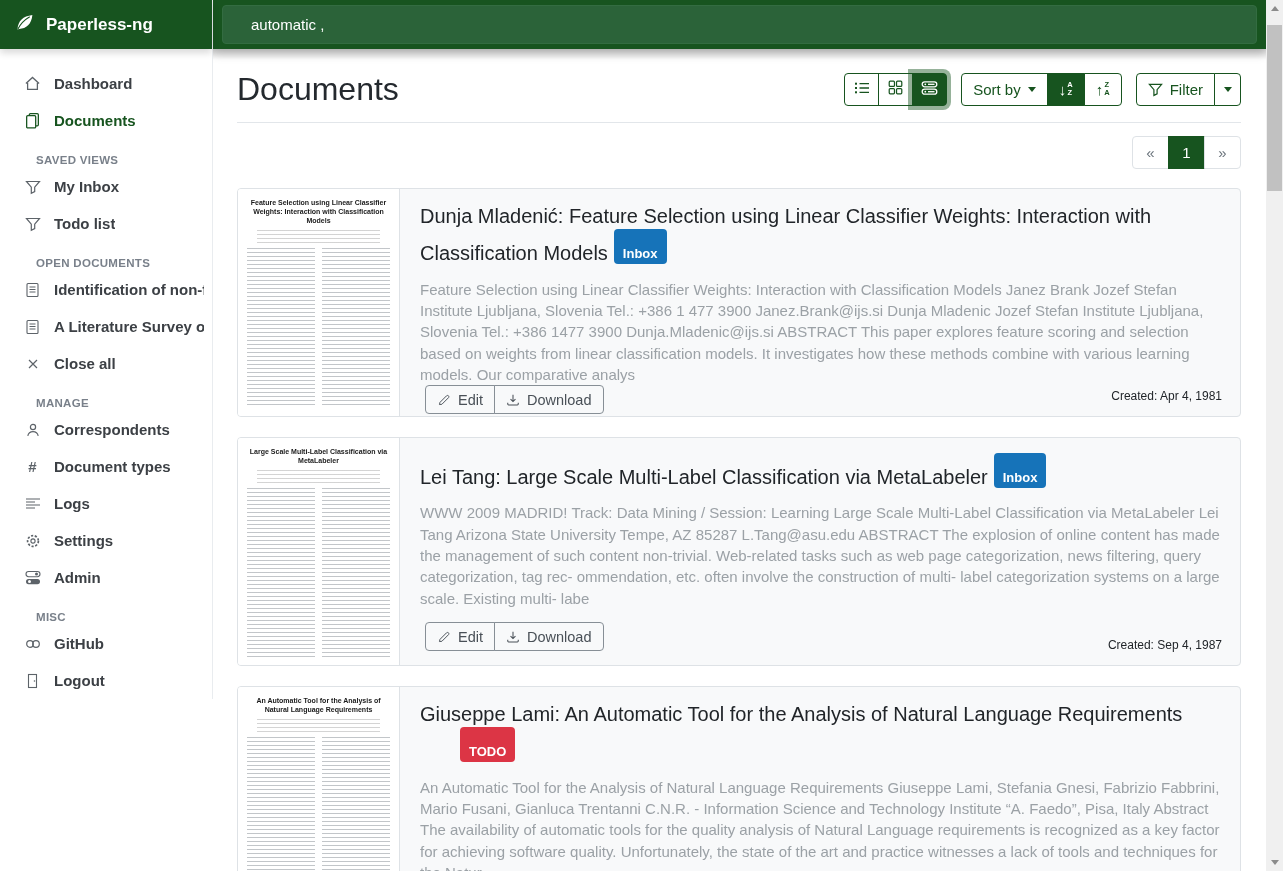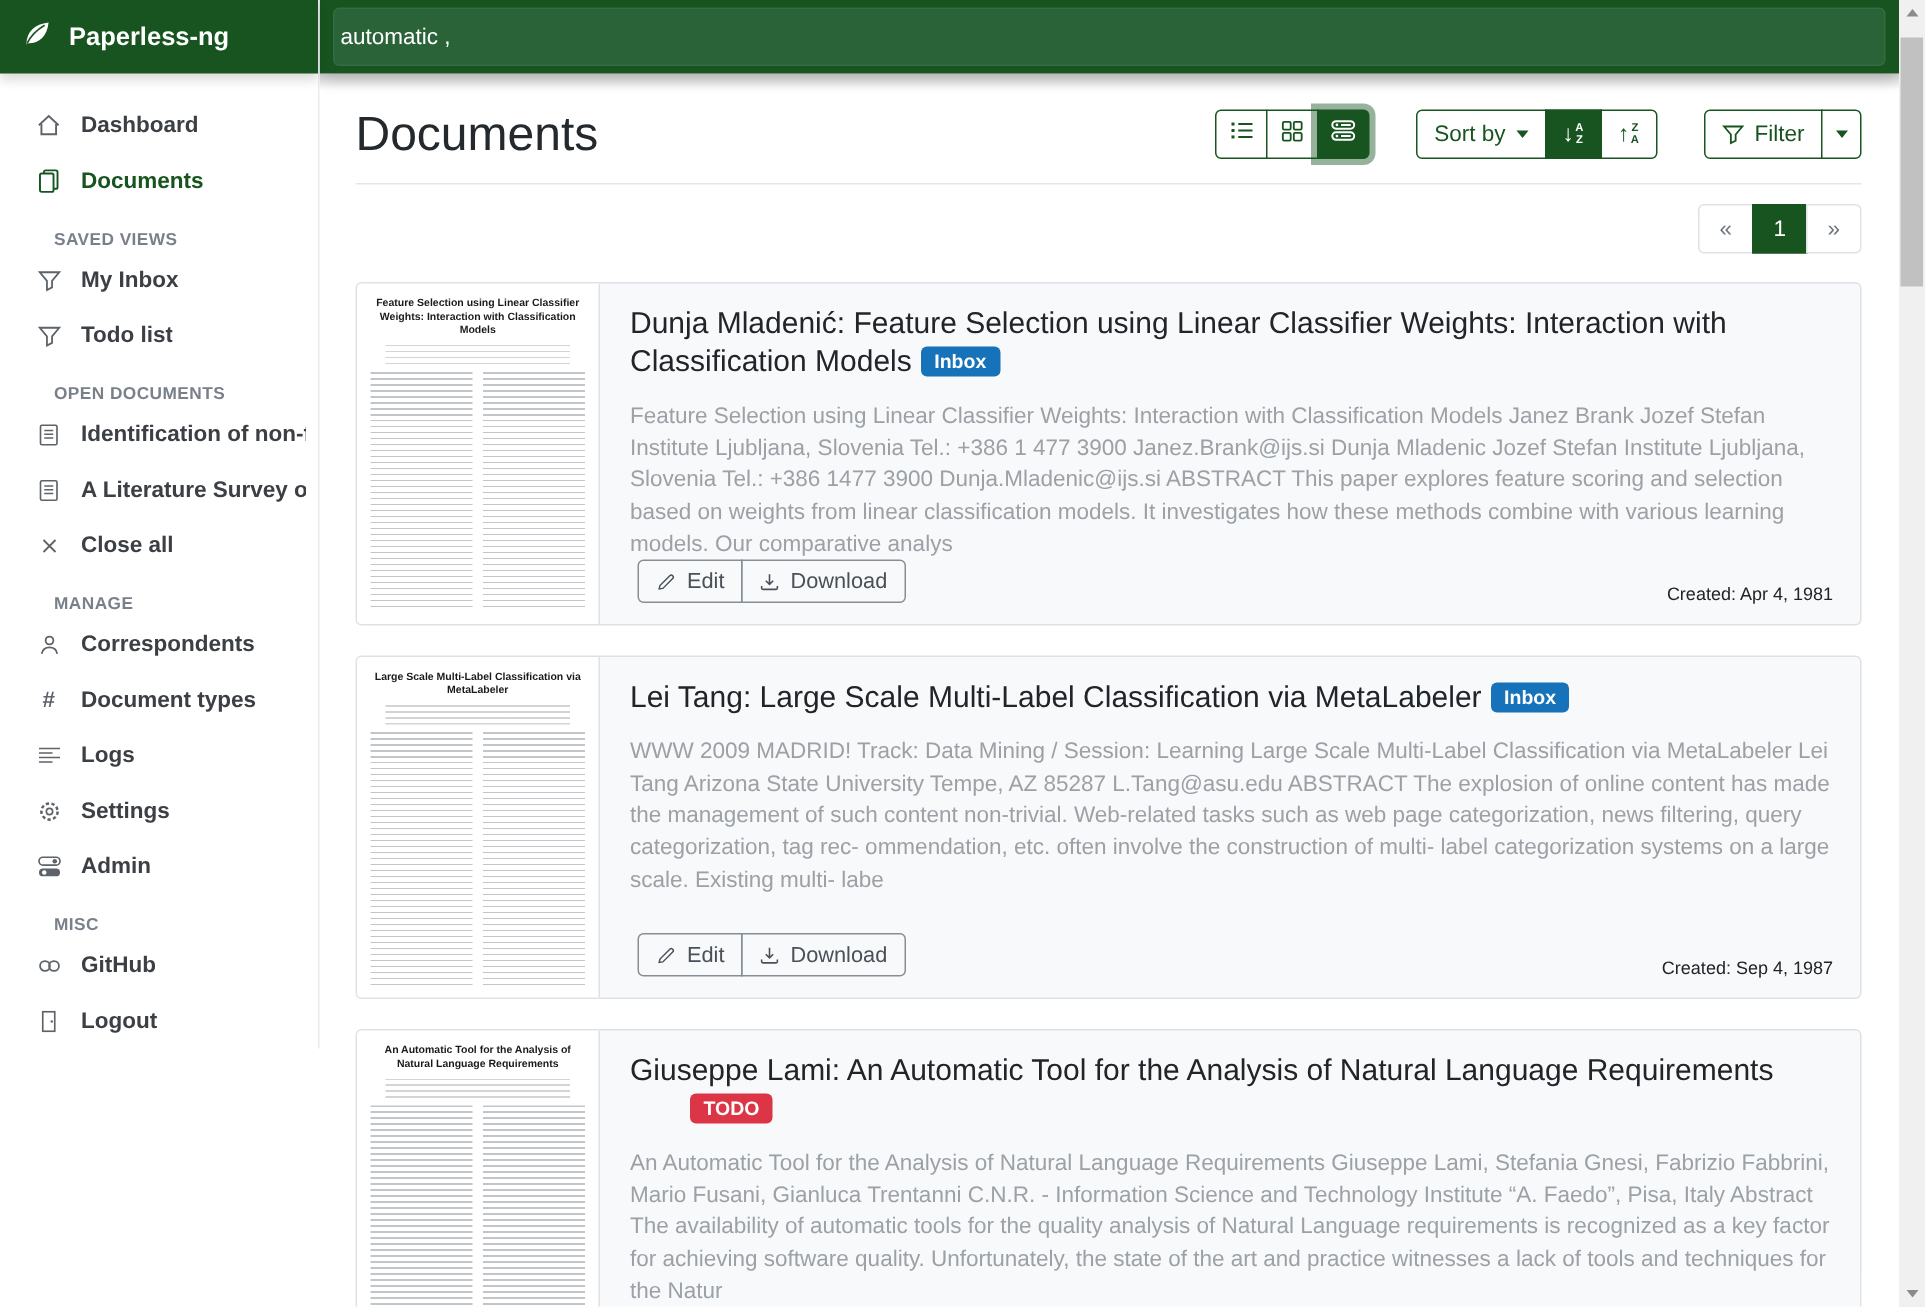--- a/index.html
+++ b/index.html
@@ -23,40 +23,40 @@
   .nav-header { margin:15px 0 2px; padding:0 36px; font-size:11.5px;
     color:#79808a; letter-spacing:.3px; }
   .nicon svg { display:block; }
 
   
   .topbar { position:fixed; left:213px; top:0; right:17px; height:49px;
     background:#17541f; z-index:3; display:flex; align-items:center;
     padding:0 9px; box-shadow:0 5px 9px rgba(0,0,0,.22); }
   .search { flex:1; height:39px; background:#2b6339; border:1px solid #3570444d;
     border:1px solid #336c41; border-radius:4px; color:#fff; font-size:15px;
-    padding:0 4px; outline:none; font-family:"Liberation Sans",sans-serif; }
+    padding:0 28px; outline:none; font-family:"Liberation Sans",sans-serif; }
 
   
   .content { position:absolute; left:213px; top:49px; right:17px; bottom:0;
     background:#fff; padding:16px 25px 0 24px; overflow:hidden; }
   .content::before { content:""; position:absolute; left:0; right:0; top:0;
     height:11px; background:linear-gradient(rgba(0,0,0,.13),transparent);
     pointer-events:none; z-index:1; }
 
   .page-head { display:flex; align-items:center; justify-content:space-between;
     height:44px; margin-top:2px; }
   h1.page-title { font-size:32px; font-weight:400; color:#24292e; }
 
   .toolbar { display:flex; align-items:center; gap:14px; }
   .btn-group { display:inline-flex; }
   .gbtn { height:33px; background:#fff; border:1px solid #17541f; color:#17541f;
     display:inline-flex; align-items:center; justify-content:center; gap:7px;
     font-size:15px; cursor:pointer; margin-left:-1px; padding:0 11px;
     font-family:"Liberation Sans",sans-serif; }
-  .btn-group .gbtn:first-child { border-radius:4px 0 0 4px; margin-left:17px; }
+  .btn-group .gbtn:first-child { border-radius:4px 0 0 4px; margin-left:0; }
   .btn-group .gbtn:last-child { border-radius:0 4px 4px 0; }
   .gbtn.active { background:#17541f; color:#fff; }
   .gbtn.focus-ring { box-shadow:0 0 0 4px rgba(23,84,31,.45); border-radius:4px; z-index:1; }
   .gbtn.iconbtn { width:35px; padding:0; }
   .caret { width:0; height:0; border-left:4.5px solid transparent;
     border-right:4.5px solid transparent; border-top:5px solid currentColor;
     display:inline-block; }
   .sort-ic { display:inline-flex; align-items:center; gap:1px; }
   .sort-ic .arr { font-size:15px; line-height:1; }
   .sort-ic .lets { display:flex; flex-direction:column; font-size:7.5px;
@@ -86,21 +86,21 @@
   .thumb-meta { height:13px; margin:0 10px;
     background:repeating-linear-gradient(#c9c9c9 0 1px, transparent 1px 4px); opacity:.8; }
   .thumb-cols { flex:1; display:flex; gap:7px; }
   .thumb-col { flex:1;
     background:repeating-linear-gradient(#a8adb2 0 1px, transparent 1px 4px); opacity:.7; }
   .card-body { flex:1; padding:15px 20px 14px; display:flex;
     flex-direction:column; position:relative; }
   .card-title { font-size:20px; font-weight:400; color:#212529; line-height:1.27; }
   .card-title .t { cursor:pointer; }
   .badge { display:inline-block; font-size:13px; font-weight:700; color:#fff;
-    padding:3px 9px 4px; border-radius:4px; margin-left:6px; vertical-align:2px;
+    padding:18px 9px 4px; border-radius:4px; margin-left:6px; vertical-align:2px;
     cursor:pointer; line-height:1; }
   .badge.blue { background:#1673b9; }
   .badge.red { background:#dc3545;margin-left:40px; }
   .snippet { margin-top:12px; font-size:15px; color:#9ba1a6; line-height:1.42; }
   .actions { margin-top:auto; display:flex; }
   .abtn { display:inline-flex; align-items:center; gap:7px; height:29px;
     padding:0 11px; background:transparent; border:1px solid #878f96;
     color:#495057; font-size:14.5px; cursor:pointer; margin-left:-1px;
     font-family:"Liberation Sans",sans-serif; }
   .actions .abtn:first-child { border-radius:4px 0 0 4px; margin-left:5px; }

